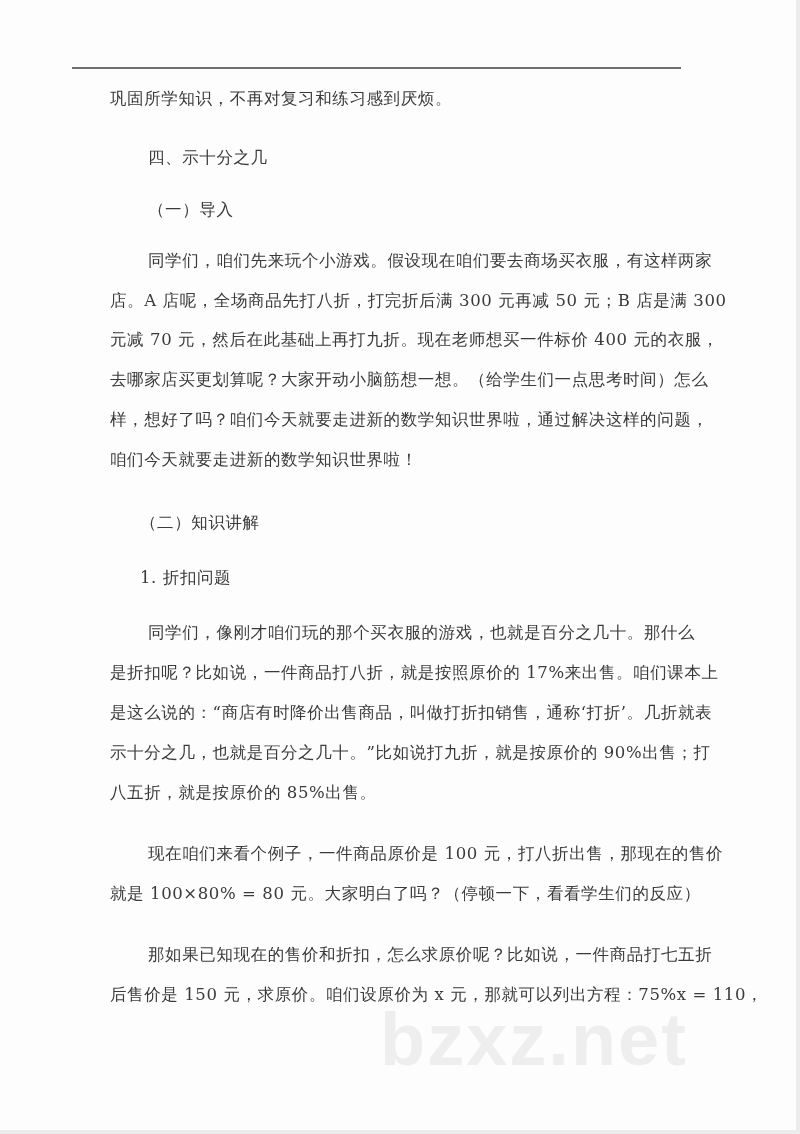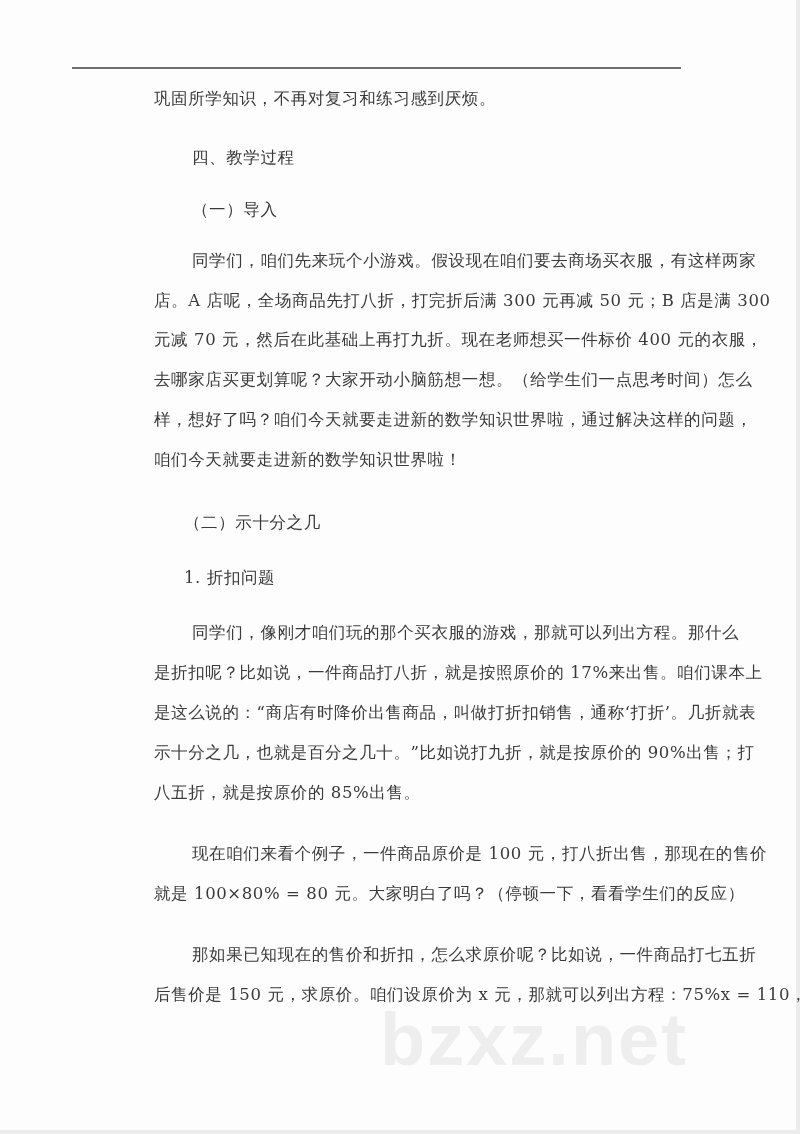--- a/index.html
+++ b/index.html
@@ -3,48 +3,48 @@
 <meta charset="utf-8">
 <style>
   html, body { margin: 0; padding: 0; }
   body {
     width: 800px; height: 1134px; background: #fdfdfd; position: relative; overflow: hidden;
     font-family: "DejaVu Serif", "Liberation Serif", serif; color: #3a3a3a;
   }
   .page-edge { position: absolute; right: 0; top: 0; width: 4px; height: 1134px; background: #ececec; }
   .page-bottom { position: absolute; left: 0; bottom: 0; width: 800px; height: 4px; background: #ececec; }
   .header-rule { position: absolute; left: 72px; top: 67px; width: 609px; height: 2px; background: #6e6e6e; }
-  .line { position: absolute; left: 110px; width: 580px; font-size: 16.5px; line-height: 22px; white-space: nowrap; letter-spacing: 0.6px; margin-left: 44px; }
+  .line { position: absolute; left: 110px; width: 580px; font-size: 16.5px; line-height: 22px; white-space: nowrap; letter-spacing: 0.6px; }
   .ind { left: 148px; }
   .watermark {
     position: absolute; left: 380px; top: 990px; font-family: "Liberation Sans", sans-serif;
     font-weight: bold; font-size: 74px; color: #eeeeee; letter-spacing: 2px; margin-top: 7px;
   }
 </style>
 </head>
 <body>
 
 <div class="page-edge"></div>
 <div class="page-bottom"></div>
 <div class="header-rule"></div>
 
 <div class="watermark">bzxz.net</div>
 
 <div class="line" style="top:88px">巩固所学知识，不再对复习和练习感到厌烦。</div>
-<div class="line ind" style="top:147px">四、教学过程</div>
+<div class="line ind" style="top:147px">四、示十分之几</div>
 <div class="line" style="top:199px;left:148px">（一）导入</div>
 <div class="line ind" style="top:250px">同学们，咱们先来玩个小游戏。假设现在咱们要去商场买衣服，有这样两家</div>
 <div class="line" style="top:290px">店。A 店呢，全场商品先打八折，打完折后满 300 元再减 50 元；B 店是满 300</div>
 <div class="line" style="top:329px">元减 70 元，然后在此基础上再打九折。现在老师想买一件标价 400 元的衣服，</div>
 <div class="line" style="top:369px">去哪家店买更划算呢？大家开动小脑筋想一想。（给学生们一点思考时间）怎么</div>
 <div class="line" style="top:409px">样，想好了吗？咱们今天就要走进新的数学知识世界啦，通过解决这样的问题，</div>
 <div class="line" style="top:449px">咱们今天就要走进新的数学知识世界啦！</div>
-<div class="line" style="top:512px;left:140px">（二）示十分之几</div>
+<div class="line" style="top:512px;left:140px">（二）知识讲解</div>
 <div class="line" style="top:567px;left:140px">1. 折扣问题</div>
-<div class="line ind" style="top:622px">同学们，像刚才咱们玩的那个买衣服的游戏，那就可以列出方程。那什么</div>
+<div class="line ind" style="top:622px">同学们，像刚才咱们玩的那个买衣服的游戏，也就是百分之几十。那什么</div>
 <div class="line" style="top:662px">是折扣呢？比如说，一件商品打八折，就是按照原价的 17%来出售。咱们课本上</div>
 <div class="line" style="top:702px">是这么说的：“商店有时降价出售商品，叫做打折扣销售，通称‘打折’。几折就表</div>
 <div class="line" style="top:742px">示十分之几，也就是百分之几十。”比如说打九折，就是按原价的 90%出售；打</div>
 <div class="line" style="top:782px">八五折，就是按原价的 85%出售。</div>
 <div class="line ind" style="top:843px">现在咱们来看个例子，一件商品原价是 100 元，打八折出售，那现在的售价</div>
 <div class="line" style="top:883px">就是 100×80% = 80 元。大家明白了吗？（停顿一下，看看学生们的反应）</div>
 <div class="line ind" style="top:944px">那如果已知现在的售价和折扣，怎么求原价呢？比如说，一件商品打七五折</div>
 <div class="line" style="top:984px">后售价是 150 元，求原价。咱们设原价为 x 元，那就可以列出方程：75%x = 110，</div>
 
 </body></html>

